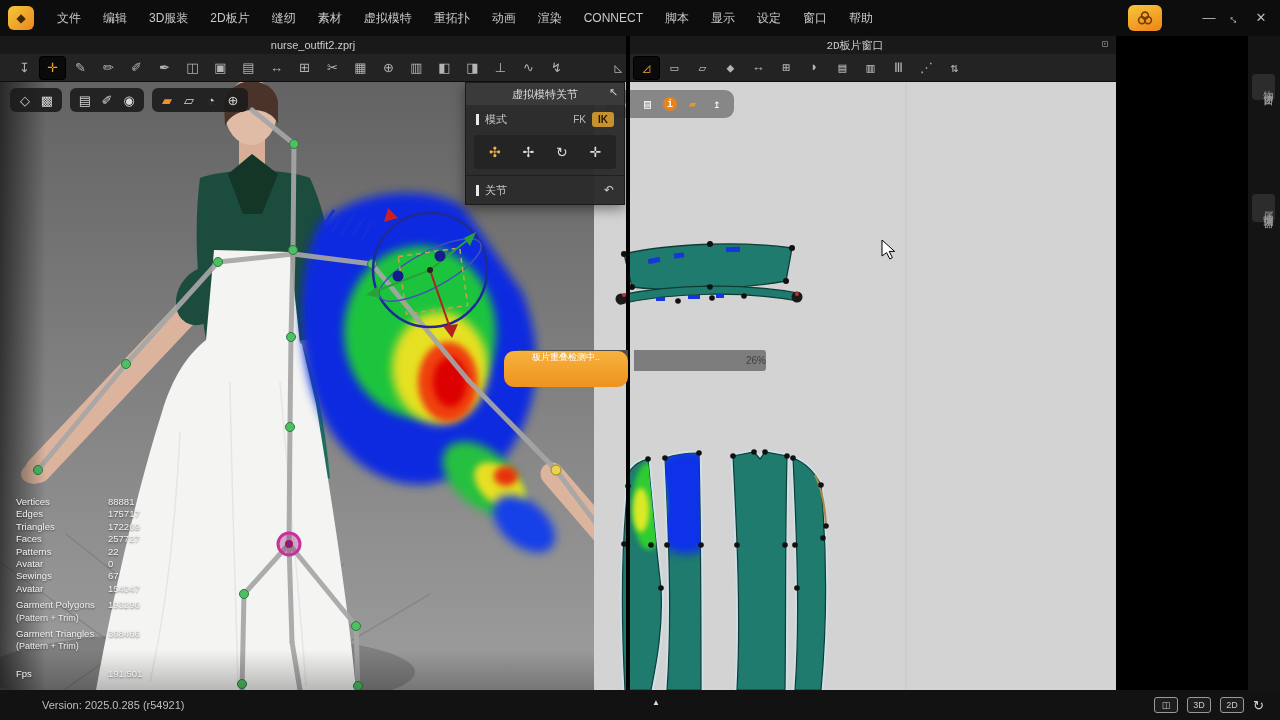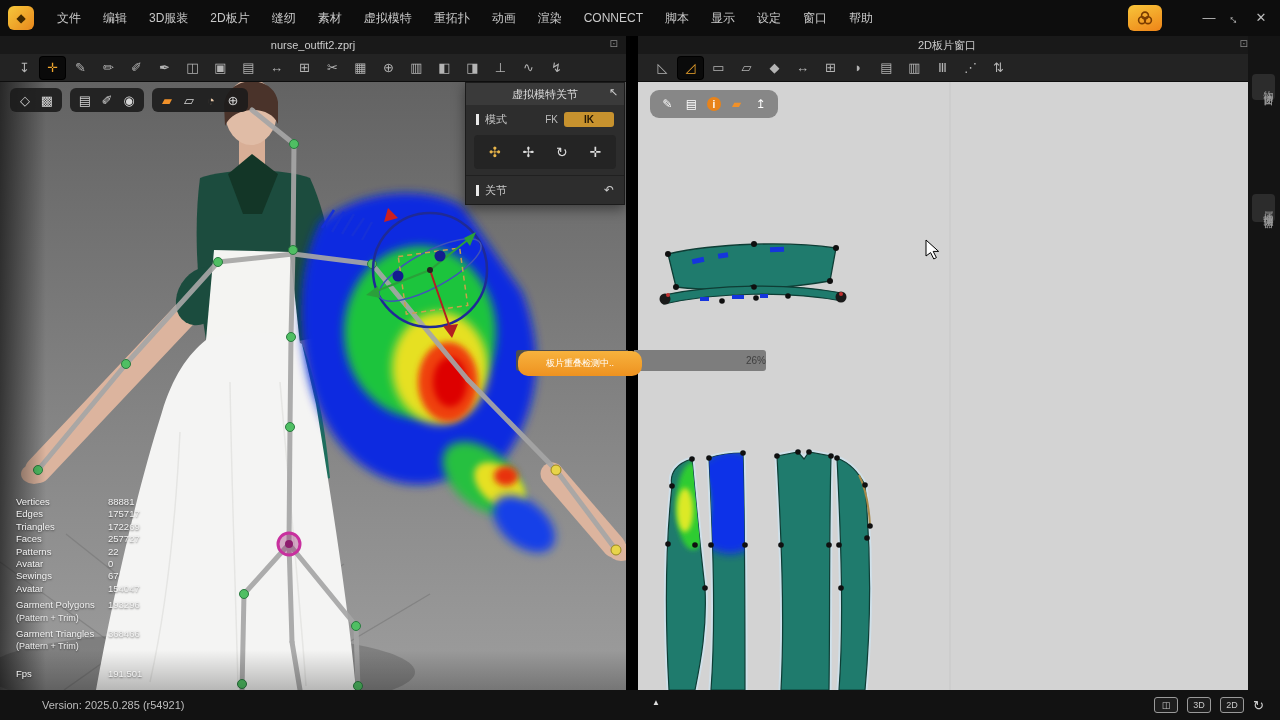--- a/index.html
+++ b/index.html
@@ -42,56 +42,56 @@
   
   .jpanel{position:absolute;right:1px;top:0px;width:158px;background:rgba(43,43,43,.97);z-index:8;
           border:1px solid #1b1b1b;box-shadow:0 4px 12px rgba(0,0,0,.45);}
   .jtitle{height:22px;background:#3a3a3a;display:flex;align-items:center;justify-content:center;position:relative;
           color:#dddddd;font-size:11px;}
   .jpin{position:absolute;right:6px;top:3px;color:#cccccc;font-size:11px;}
   .jrow{display:flex;align-items:center;height:28px;padding:0 10px;color:#c9c9c9;font-size:11px;}
   .jmark{width:3px;height:11px;background:#e9e9e9;margin-right:6px;}
   .jsp{flex:1;}
   .fkbtn{color:#bbbbbb;font-size:10px;padding:2px 6px;}
-  .ikbtn{background:#c7922e;color:#241703;font-weight:bold;font-size:10px;padding:2px 20px;border-radius:3px;}
+  .ikbtn{background:#c7922e;color:#241703;font-weight:bold;font-size:10px;padding:2px 6px;border-radius:3px;}
   .jicons{margin:2px 8px 6px;background:#242424;border-radius:4px;display:flex;justify-content:space-around;padding:6px 4px;}
   .jicon{width:26px;height:22px;display:flex;align-items:center;justify-content:center;color:#dcdcdc;font-size:14px;}
   .jicon.first{color:#e8b54a;}
   .jreset{color:#cccccc;font-size:12px;}
   .sizebox{display:flex;align-items:center;background:#1d1d1d;border:1px solid #141414;border-radius:3px;height:18px;}
   .sizeval{width:34px;text-align:right;color:#dddddd;font-size:11px;padding-right:4px;}
   .spin{display:flex;flex-direction:column;line-height:6px;padding:0 3px;color:#999999;font-size:7px;}
   
   .stats{position:absolute;left:16px;top:414px;color:#f2f2f2;font-size:9.5px;z-index:4;
          text-shadow:0 1px 2px rgba(0,0,0,.55);line-height:12.4px;width:190px;}
   .srow{display:flex;}
   .sl{width:92px;}
   .sl .sub{display:block;font-size:9px;opacity:.95;}
   .srow.mt{margin-top:4px;}
   .srow.fps{margin-top:15px;}
   
   .divider{position:absolute;left:626px;top:36px;bottom:30px;width:4px;background:#020202;z-index:6;}
   
-  .panel2d{left:638px;width:618px;}
+  .panel2d{left:594px;width:522px;font-family:Liberation Mono, monospace;}
   .scene2d{position:absolute;left:0;right:0;top:46px;bottom:0;background:#d3d3d3;overflow:hidden;}
   .fleet2d{position:absolute;left:12px;top:8px;height:28px;background:rgba(128,128,128,.92);border-radius:9px;
            display:flex;align-items:center;gap:7px;padding:0 9px;z-index:5;}
   .f2icon{width:17px;height:17px;display:flex;align-items:center;justify-content:center;color:#ffffff;font-size:12px;}
   .f2icon.orange{color:#f0912a;}
   .infodot{background:#e8831a;color:#fff;border-radius:50%;font-size:10px;font-weight:bold;width:14px;height:14px;}
   
   .rstrip{position:absolute;right:0;top:36px;bottom:30px;width:32px;background:#141414;z-index:7;}
   .vtab{position:absolute;left:4px;width:23px;background:#2c2c2c;border-radius:4px;color:#9b9b9b;font-size:10px;
         writing-mode:vertical-rl;text-align:center;padding:9px 0;letter-spacing:2px;}
   .vtab1{top:38px;}
   .vtab2{top:158px;}
   
   .prog-seg1{position:absolute;left:516px;top:350px;width:112px;height:21px;background:#4e4e4e;border-radius:3px 0 0 3px;z-index:30;}
-  .prog-pill{position:absolute;left:518px;top:351px;width:124px;height:25px;border-radius:10px;z-index:32;
-             background:linear-gradient(180deg,#f7b23d,#ee9220);display:flex;align-items:center;justify-content:center;
+  .prog-pill{position:absolute;left:504px;top:351px;width:124px;height:36px;border-radius:10px;z-index:32;
+             background:linear-gradient(180deg,#f7b23d,#ee9220);display:flex;justify-content:center;
              color:#ffffff;font-size:9px;white-space:nowrap;overflow:hidden;}
   .prog-seg2{position:absolute;left:634px;top:350px;width:132px;height:21px;background:#7d7d7d;border-radius:0 3px 3px 0;
              display:flex;align-items:center;justify-content:flex-end;color:#3f3f3f;font-size:10px;padding-right:0;
              box-sizing:border-box;z-index:30;}
   
   .statusbar{position:absolute;left:0;right:0;bottom:0;height:30px;background:#121212;display:flex;align-items:center;z-index:40;}
   .version{color:#bdbdbd;font-size:11px;margin-left:42px;}
   .expand{position:absolute;left:652px;top:8px;color:#dddddd;font-size:8px;}
   .sbright{position:absolute;right:16px;display:flex;align-items:center;gap:9px;}
   .sbtn{min-width:18px;height:14px;border:1px solid #9a9a9a;border-radius:3px;color:#c9c9c9;font-size:9px;

